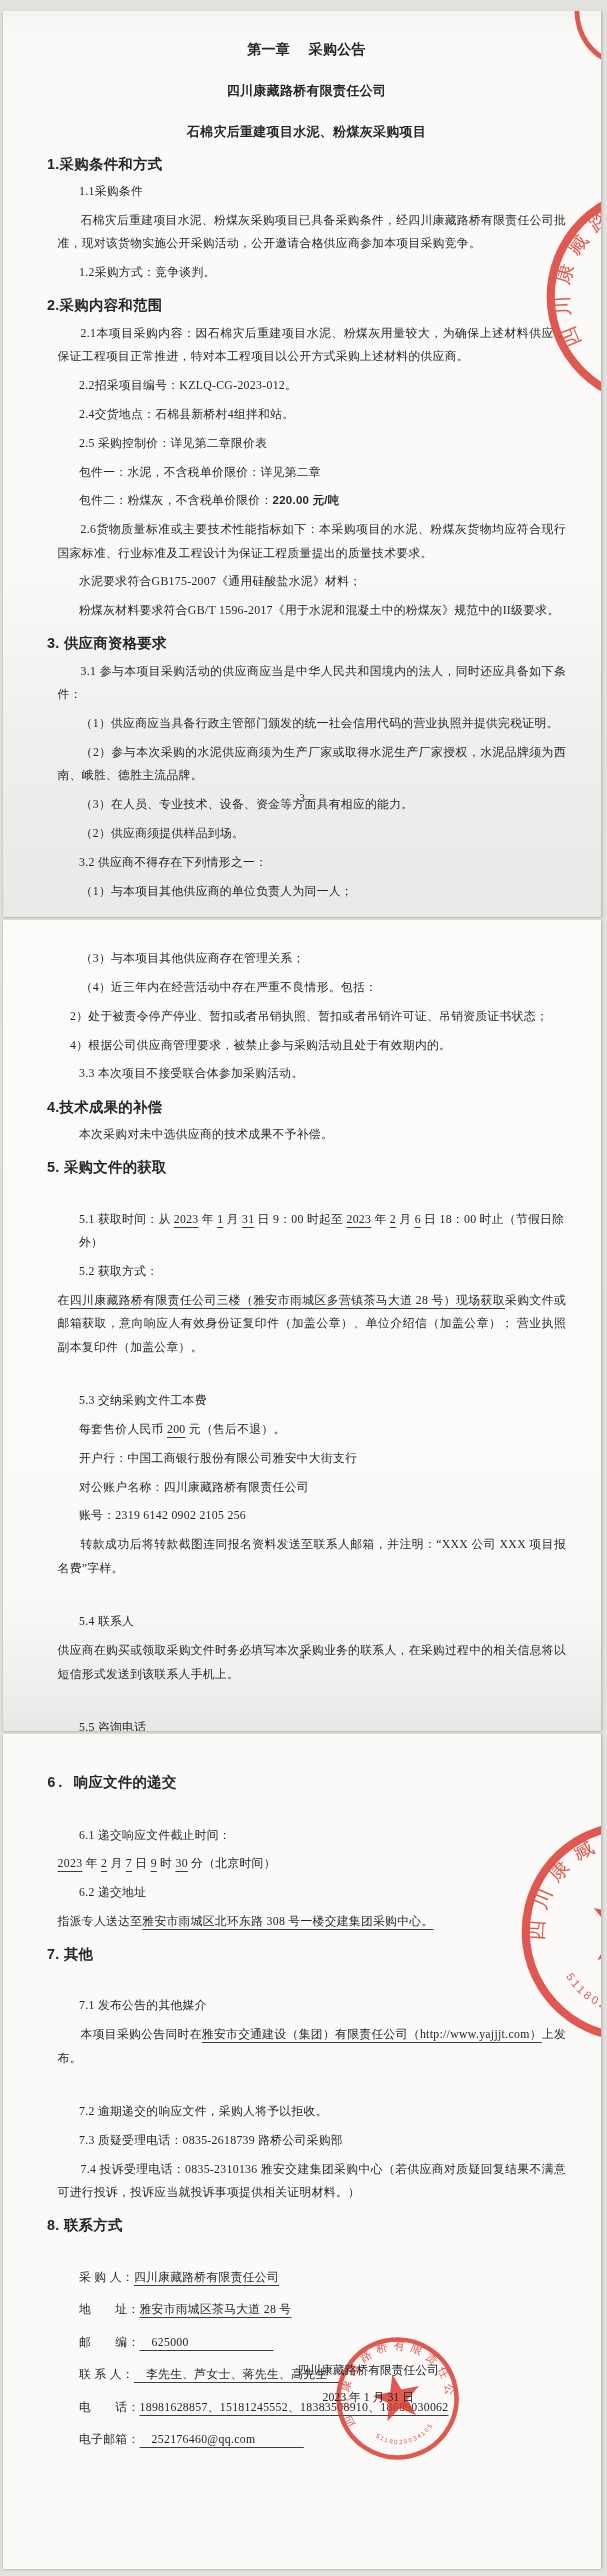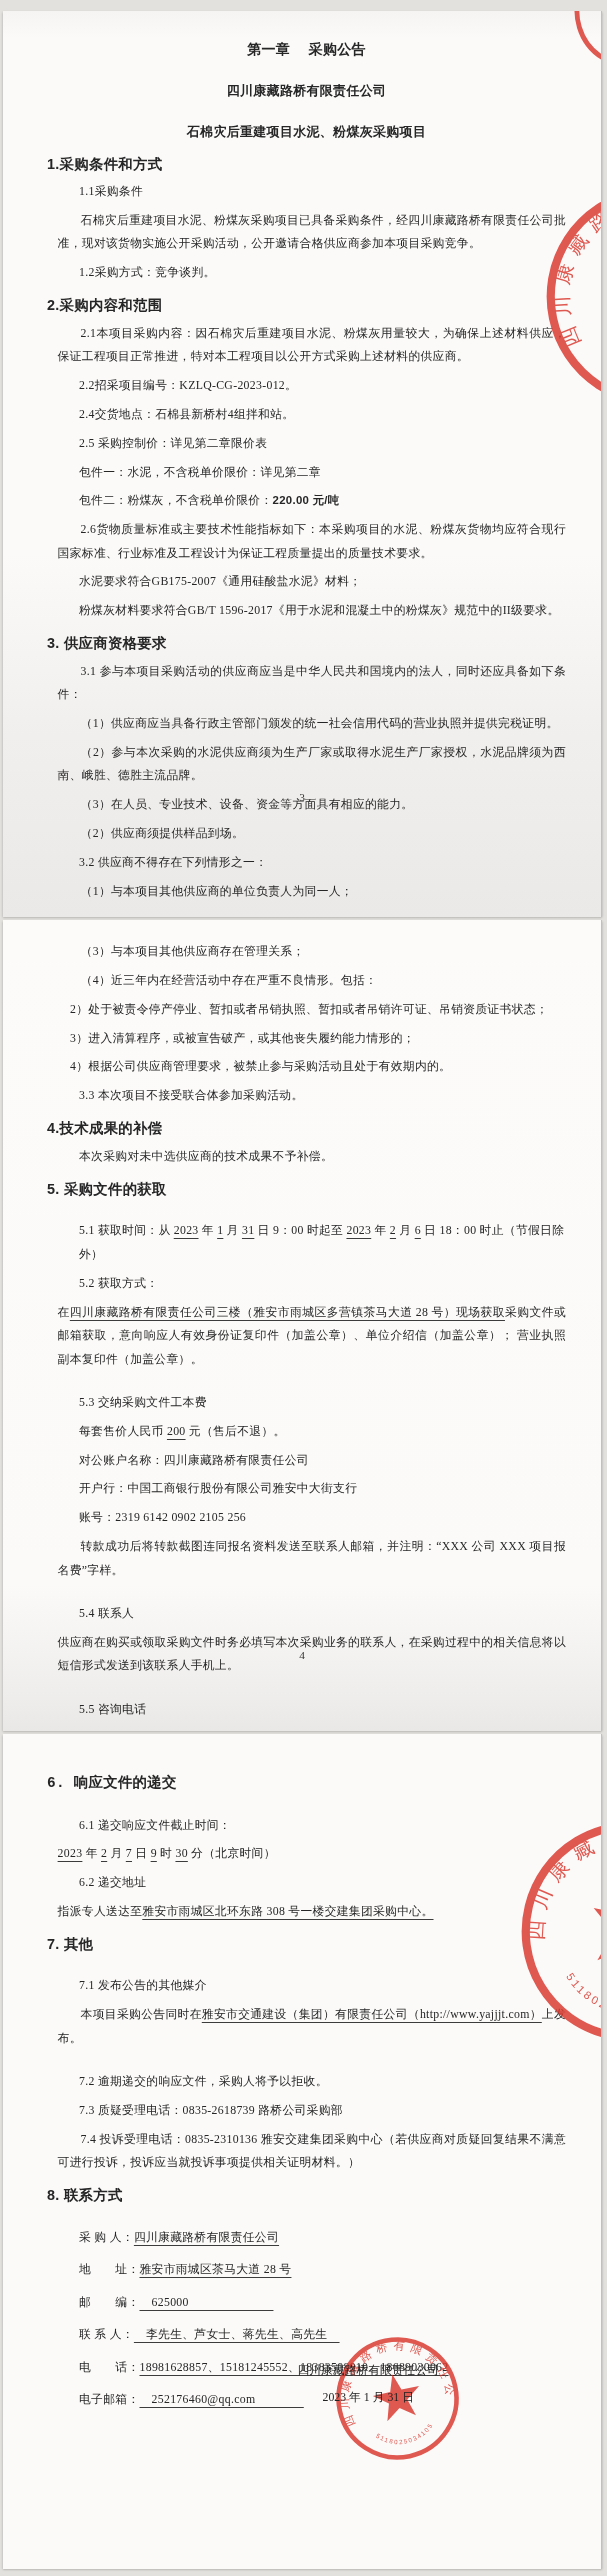--- a/index.html
+++ b/index.html
@@ -14,34 +14,34 @@
     background:#fbfaf8;overflow:hidden;
     box-shadow:0 0.8px 2.3px rgba(0,0,0,.28);
     border-right:0.8px solid #c2c0bc;
   }
   #p1{top:10.6px;height:906px;
     background:linear-gradient(180deg,#f5f4f2 0,#fbfaf9 3%,#fbfaf9 60%,#f1efed 80%,#ebe9e7 100%);}
   #p2{top:920px;height:811px;
     background:linear-gradient(180deg,#fcfbfa 0,#fbfaf9 82%,#efedeb 96%,#eae8e6 100%);}
   #p3{top:1734px;height:835px;background:#fbfaf9;}
   .content{padding:0 35px 0 44px;font-size:11.8px;letter-spacing:0.3px;}
-  #p2 .content{padding-top:15px;}
+  #p2 .content{padding-top:22px;}
   .bk{margin:0;white-space:pre-wrap;line-height:23.5px;}
   .t1{text-align:center;font-weight:bold;font-size:14px;margin:27px 0 0;
       font-family:"Liberation Sans","DejaVu Sans",sans-serif;}
   .t2{text-align:center;font-weight:bold;font-size:13px;margin:17.5px 0 0;
       font-family:"Liberation Sans","DejaVu Sans",sans-serif;}
   .h{font-family:"Liberation Sans","DejaVu Sans",sans-serif;
      font-weight:bold;font-size:14.4px;margin:10.6px 0 6px;line-height:20.5px;}
   .s{margin:5.3px 0 5.3px 32px;}
   .p{margin:5.3px 0 5.3px 10.6px;text-indent:23px;text-align:justify;}
   .pn{margin:5.3px 0 5.3px 10.6px;text-align:justify;}
   .s2{margin:5.3px 0 5.3px 23px;}
   .ct{margin:9px 0 9px 32px;}
-  .g{margin-top:20px;}
+  .g{margin-top:30px;}
   .g3{margin-top:39px;font-family:Liberation Mono, monospace;}
   .u{text-decoration:underline;text-underline-offset:3.8px;text-decoration-thickness:0.8px;text-decoration-color:#3c3c3c;}
   .bold{font-weight:bold;font-family:"Liberation Sans","DejaVu Sans",sans-serif;font-size:11.4px;}
   .pagenum{position:absolute;left:0;width:100%;text-align:center;font-size:11.4px;color:#333;}
   #p1 .pagenum{bottom:114px;}
   #p2 .pagenum{bottom:70px;}
   .sig{position:absolute;top:623px;right:162px;text-align:center;
        font-size:11.8px;line-height:27px;color:#222;z-index:3;}
   .stamp{position:absolute;opacity:.82;z-index:2;}
   .stamp text{font-family:"Liberation Sans","DejaVu Sans",sans-serif;}
@@ -94,33 +94,32 @@
     <path id="numB" d="M 47 140 A 62 62 0 0 0 153 140" fill="none"></path>
     <text font-size="9.5" fill="#da362c" letter-spacing="2.5" text-anchor="middle"><textPath href="#numB" startOffset="50%">5118025034105</textPath></text>
   </svg>
 </div>
 
 <div class="page" id="p2">
   <div class="content">
       <p class="bk p">（3）与本项目其他供应商存在管理关系；</p>
       <p class="bk p">（4）近三年内在经营活动中存在严重不良情形。包括：</p>
       <p class="bk s2">2）处于被责令停产停业、暂扣或者吊销执照、暂扣或者吊销许可证、吊销资质证书状态；</p>
-      <p class="bk s2">3）进入清算程序，或被宣告破产，或其他丧失履约能力情形的；</p>
       <p class="bk s2">4）根据公司供应商管理要求，被禁止参与采购活动且处于有效期内的。</p>
       <p class="bk s">3.3 本次项目不接受联合体参加采购活动。</p>
       <p class="bk h">4.技术成果的补偿</p>
       <p class="bk s">本次采购对未中选供应商的技术成果不予补偿。</p>
       <p class="bk h">5. 采购文件的获取</p>
       <p class="bk s g"><span>5.1 获取时间：从 </span><span class="u">2023</span><span> 年 </span><span class="u">1</span><span> 月 </span><span class="u">31</span><span> 日 9：00 时起至 </span><span class="u">2023</span><span> 年 </span><span class="u">2</span><span> 月 </span><span class="u">6</span><span> 日 18：00 时止（节假日除外）</span></p>
       <p class="bk s">5.2 获取方式：</p>
       <p class="bk pn"><span>在</span><span class="u">四川康藏路桥有限责任公司三楼（雅安市雨城区多营镇茶马大道 28 号）现场获取</span><span>采购文件或邮箱获取，意向响应人有效身份证复印件（加盖公章）、单位介绍信（加盖公章）； 营业执照副本复印件（加盖公章）。</span></p>
       <p class="bk s g">5.3 交纳采购文件工本费</p>
       <p class="bk s"><span>每套售价人民币 </span><span class="u">200</span><span> 元（售后不退）。</span></p>
+      <p class="bk s">开户行：中国工商银行股份有限公司雅安中大街支行</p>
       <p class="bk s">对公账户名称：四川康藏路桥有限责任公司</p>
-      <p class="bk s">开户行：中国工商银行股份有限公司雅安中大街支行</p>
       <p class="bk s">账号：2319 6142 0902 2105 256</p>
       <p class="bk p">转款成功后将转款截图连同报名资料发送至联系人邮箱，并注明：“XXX 公司 XXX 项目报名费”字样。</p>
       <p class="bk s g">5.4 联系人</p>
       <p class="bk pn">供应商在购买或领取采购文件时务必填写本次采购业务的联系人，在采购过程中的相关信息将以短信形式发送到该联系人手机上。</p>
       <p class="bk s g">5.5 咨询电话</p>
     </div>
   <div class="pagenum">4</div>
 </div>
 
 <div class="page" id="p3">

